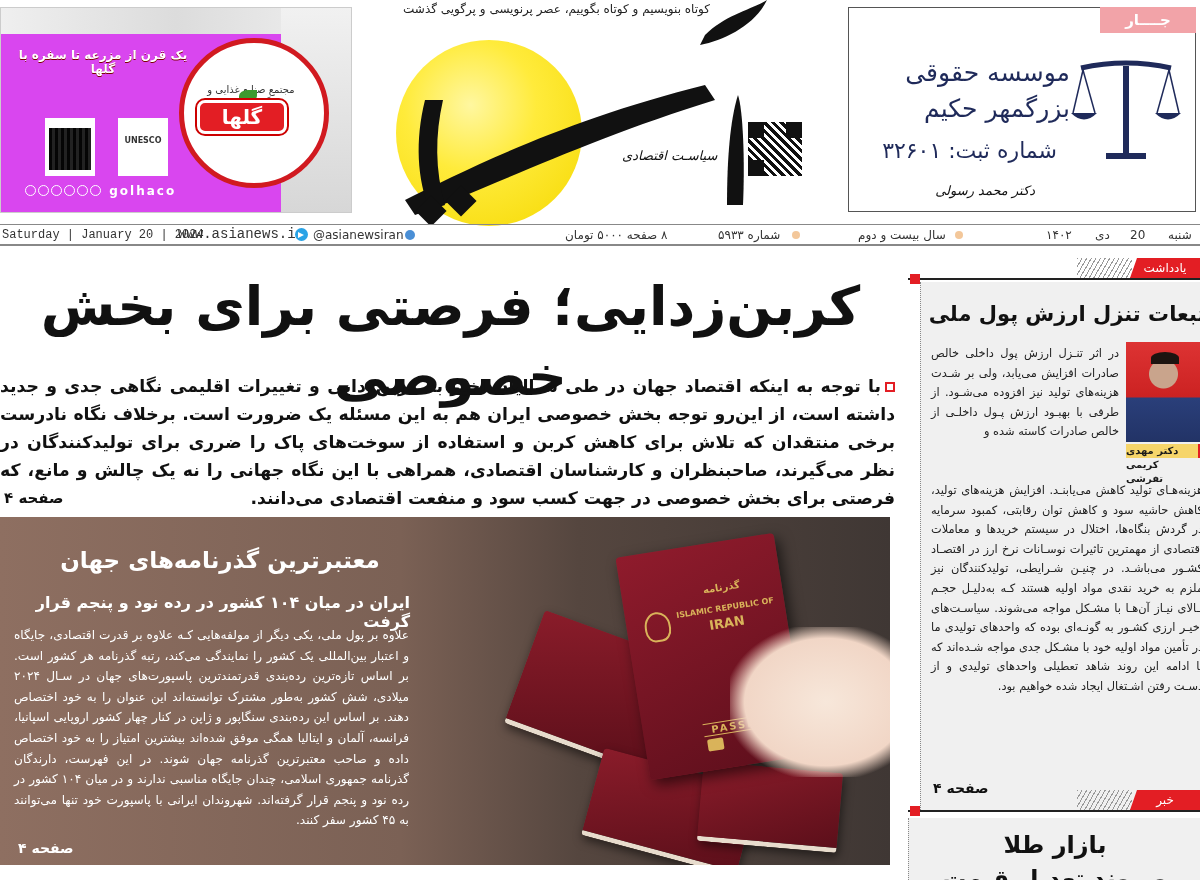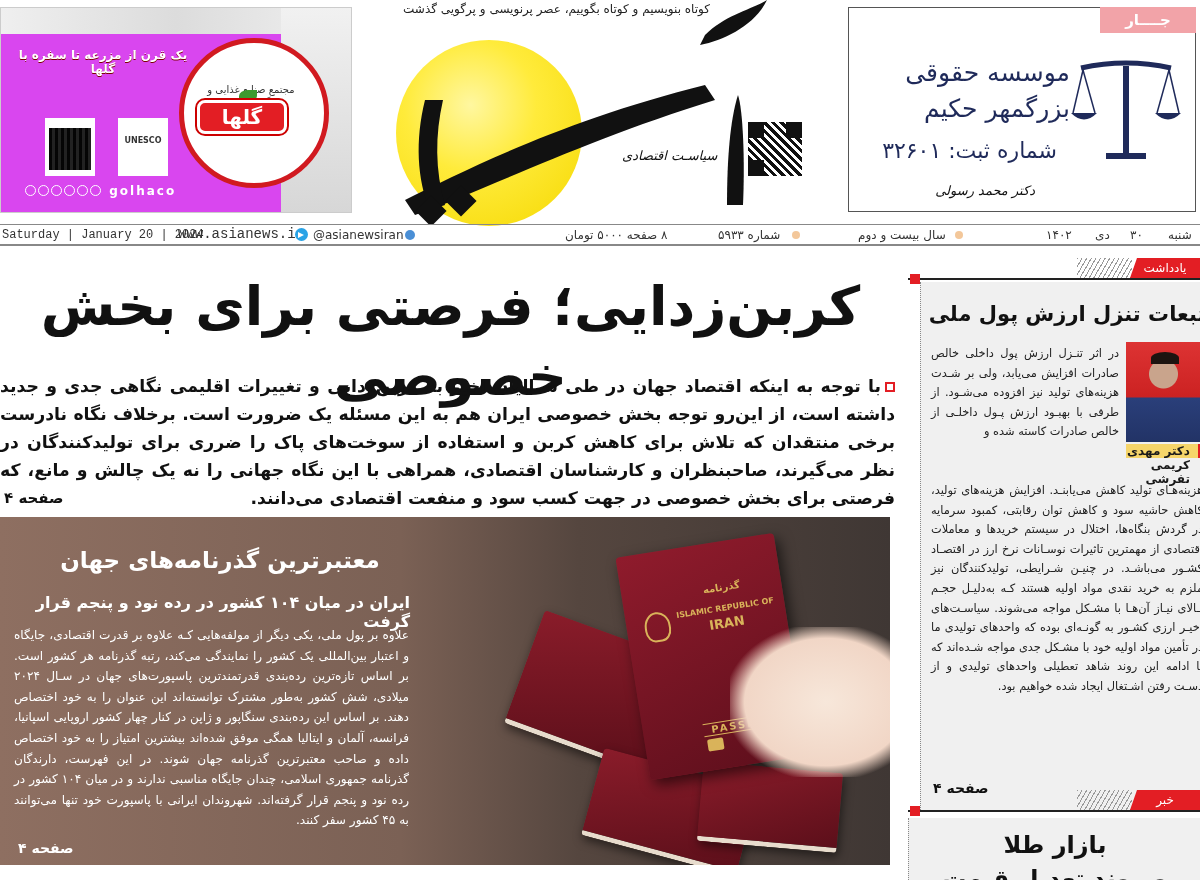--- a/index.html
+++ b/index.html
@@ -78,21 +78,21 @@
   
   .col-right { position: absolute; left: 908px; top: 258px; width: 292px; height: 622px; }
   .sec-tag { position: absolute; right: 0; height: 20px; width: 70px; background: #e31e24; color: #fff; font-size: 12px; text-align: center; line-height: 20px; direction: rtl; clip-path: polygon(10% 0,100% 0,100% 100%,0 100%); }
   .sec-hatch { position: absolute; height: 20px; width: 55px; background: repeating-linear-gradient(120deg,#999 0 1px,transparent 1px 4px); }
   .sec-rule { position: absolute; left: 0; right: 0; height: 2px; background: #222; }
   .sec-rule::before { content:""; position:absolute; left: 2px; top: -4px; width: 10px; height: 10px; background: #e31e24; }
   .op-box { position: absolute; left: 12px; top: 24px; width: 344px; height: 528px; background: #f0f0f0; border-left: 1px dotted #888; padding-left: 20px; }
   .op-title { position: absolute; left: 0; top: 20px; width: 292px; text-align: center; direction: rtl; font-size: 21px; font-weight: bold; color: #111; }
   .op-photo { position: absolute; left: 205px; top: 60px; width: 75px; height: 100px; background: radial-gradient(circle at 50% 32%, #c9a48c 0 14px, transparent 15px), linear-gradient(180deg,#d33 0%,#c22 55%,#2a3f7a 56%,#223366 100%); }
   .op-photo .hair { position:absolute; left: 25px; top: 10px; width: 28px; height: 12px; border-radius: 50% 50% 0 0; background: #1d1410; }
-  .op-cap { position: absolute; left: 205px; top: 162px; width: 75px; height: 14px; background: #f6d56a; font-size: 12px; font-weight: bold; text-align: right; direction: rtl; padding-right: 8px; line-height: 14px; border-right: 3px solid #e31e24; }
+  .op-cap { position: absolute; left: 205px; top: 162px; width: 75px; height: 14px; background: #f6d56a; font-size: 10px; font-weight: bold; text-align: left; direction: rtl; padding-right: 8px; line-height: 14px; border-right: 3px solid #e31e24; }
   .op-body-a { position: absolute; left: 10px; top: 62px; width: 188px; direction: rtl; text-align: justify; font-size: 11.4px; line-height: 19.6px; color: #222; }
   .op-body-b { position: absolute; left: 10px; top: 199px; width: 272px; direction: rtl; text-align: justify; font-size: 11.4px; line-height: 19.6px; color: #222; }
   .op-page { position: absolute; left: 12px; top: 498px; font-size: 14px; font-weight: bold; direction: rtl; color: #111; }
   .news-box { position: absolute; left: 0; top: 560px; width: 292px; height: 62px; background: #f0f0f0; border-left: 1px dotted #888; }
   .news-title { position: absolute; left: 0; top: 10px; width: 292px; text-align: center; direction: rtl; font-size: 24px; font-weight: bold; line-height: 34px; color: #111; }
 </style>
 </head>
 <body>
 
 <div class="ad-left">
@@ -153,21 +153,21 @@
   <span style="left:295px"><i class="tg"></i></span>
   <span style="left:313px">@asianewsiran</span>
   <span style="left:405px"><i class="ver"></i></span>
   <span style="left:565px; direction:rtl">۸ صفحه ۵۰۰۰ تومان</span>
   <span style="left:718px; direction:rtl">شماره ۵۹۳۳</span>
   <span style="left:792px"><i class="dot"></i></span>
   <span style="left:858px; direction:rtl">سال بیست و دوم</span>
   <span style="left:955px"><i class="dot"></i></span>
   <span style="left:1046px">۱۴۰۲</span>
   <span style="left:1095px">دی</span>
-  <span style="left:1130px">۳۰</span>
+  <span style="left:1130px">20</span>
   <span style="left:1168px">شنبه</span>
 </div>
 
 <h1 class="headline">کربن‌زدایی؛ فرصتی برای بخش خصوصی</h1>
 <p class="lead"><span class="bullet"></span><span>با توجه به اینکه اقتصاد جهان در طی سـالیان اخیر به کربن‌زدایی و تغییرات اقلیمی نگاهی جدی و جدید داشته است، از این‌رو توجه بخش خصوصی ایران هم به این مسئله یک ضرورت است. برخلاف نگاه نادرست برخی منتقدان که تلاش برای کاهش کربن و استفاده از سوخت‌های پاک را ضرری برای تولیدکنندگان در نظر می‌گیرند، صاحبنظران و کارشناسان اقتصادی، همراهی با این نگاه جهانی را نه یک چالش و مانع، که فرصتی برای بخش خصوصی در جهت کسب سود و منفعت اقتصادی می‌دانند.</span></p>
 <div class="lead-page">صفحه ۴</div>
 
 <div class="feature">
   <div class="pp pp1"></div>
   <div class="pp pp2"></div>

